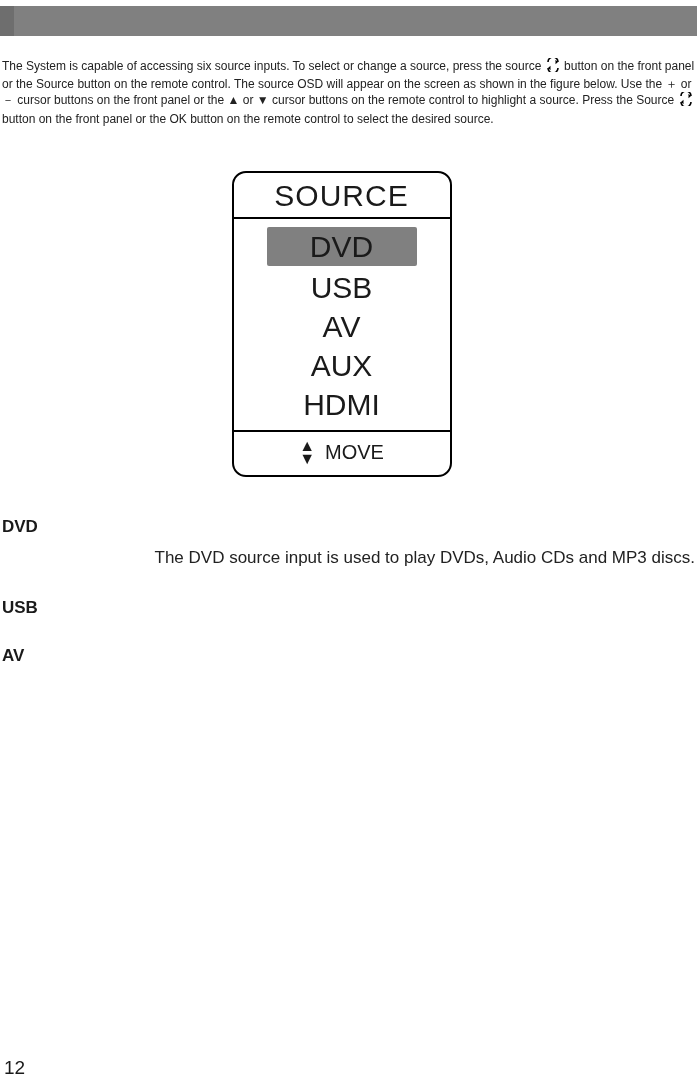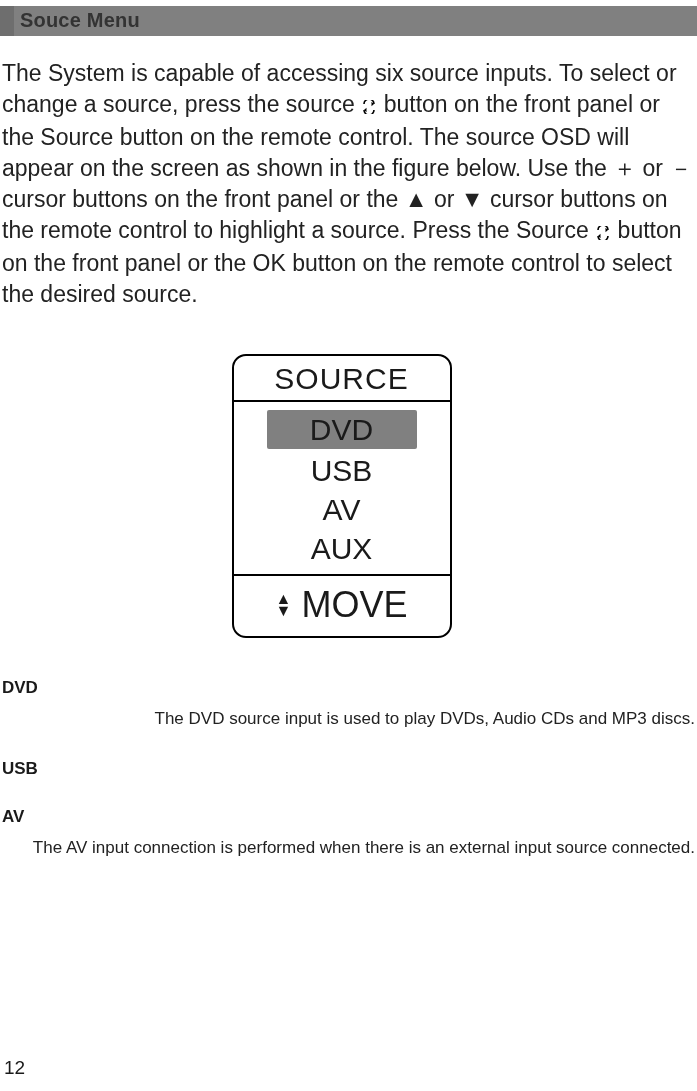--- a/index.html
+++ b/index.html
@@ -21,21 +21,21 @@
   }
   .header-title {
     font-weight: 700;
     font-size: 20px;
     color: #333;
     padding: 3px 8px 0 6px;
     letter-spacing: 0.2px;
   }
 
   .intro {
-    font-size: 23px;
+    font-size: 12px;
     line-height: 1.35;
     margin: 22px 2px 1px 2px;
     color: #222;
   }
 
   .icon-inline {
     display: inline-block;
     vertical-align: -2px;
   }
   .plus, .minus {
@@ -86,21 +86,21 @@
     padding: 8px 0 10px 0;
   }
   .arrow-stack {
     display: flex;
     flex-direction: column;
     gap: 0;
     line-height: 0.5;
     font-size: 16px;
   }
   .arrow-stack span { line-height: 0.8; }
-  .osd-move { font-size: 36px; }
+  .osd-move { font-size: 20px; }
 
   .section {
     margin: 0 2px 28px 2px;
   }
   .section-heading {
     font-weight: 700;
     font-size: 17px;
     margin-bottom: 10px;
     color: #1a1a1a;
   }
@@ -120,21 +120,20 @@
     color: #1a1a1a;
   }
 </style>
 </head>
 <body>
 
 <div class="page">
 
   <div class="header-bar">
     <div class="header-accent"></div>
-    <div class="header-title">Souce Menu</div>
   </div>
 
   <p class="intro">
     <span>The System is capable of accessing six source inputs.  To select or change a source, press the source </span>
     <span class="icon-inline">
       <svg width="16" height="14" viewBox="0 0 16 14">
         <path d="M3 4 A5 5 0 0 1 13 4" fill="none" stroke="#000" stroke-width="1.6"></path>
         <polygon points="13,4 10.5,1.8 10.5,6.2" fill="#000"></polygon>
         <path d="M13 10 A5 5 0 0 1 3 10" fill="none" stroke="#000" stroke-width="1.6"></path>
         <polygon points="3,10 5.5,7.8 5.5,12.2" fill="#000"></polygon>
@@ -161,20 +160,21 @@
   </p>
 
   <div class="osd-wrap">
     <div class="osd">
       <div class="osd-title">SOURCE</div>
       <div class="osd-list">
         <span class="osd-item selected">DVD</span>
         <div class="osd-item">USB</div>
         <div class="osd-item">AV</div>
         <div class="osd-item">AUX</div>
+        <div class="osd-item">HDMI</div>
       </div>
       <div class="osd-footer">
         <div class="arrow-stack">
           <span>▲</span>
           <span>▼</span>
         </div>
         <div class="osd-move">MOVE</div>
       </div>
     </div>
   </div>
@@ -183,17 +183,16 @@
     <div class="section-heading">DVD</div>
     <div class="section-body">The DVD source input is used to play DVDs, Audio CDs and MP3 discs.</div>
   </div>
 
   <div class="section">
     <div class="section-heading">USB</div>
   </div>
 
   <div class="section">
     <div class="section-heading">AV</div>
-    <div class="section-body"> The AV input connection is performed when there is an external input source connected.</div>
   </div>
 
   <div class="page-number">12</div>
 </div>
 
 </body></html>

